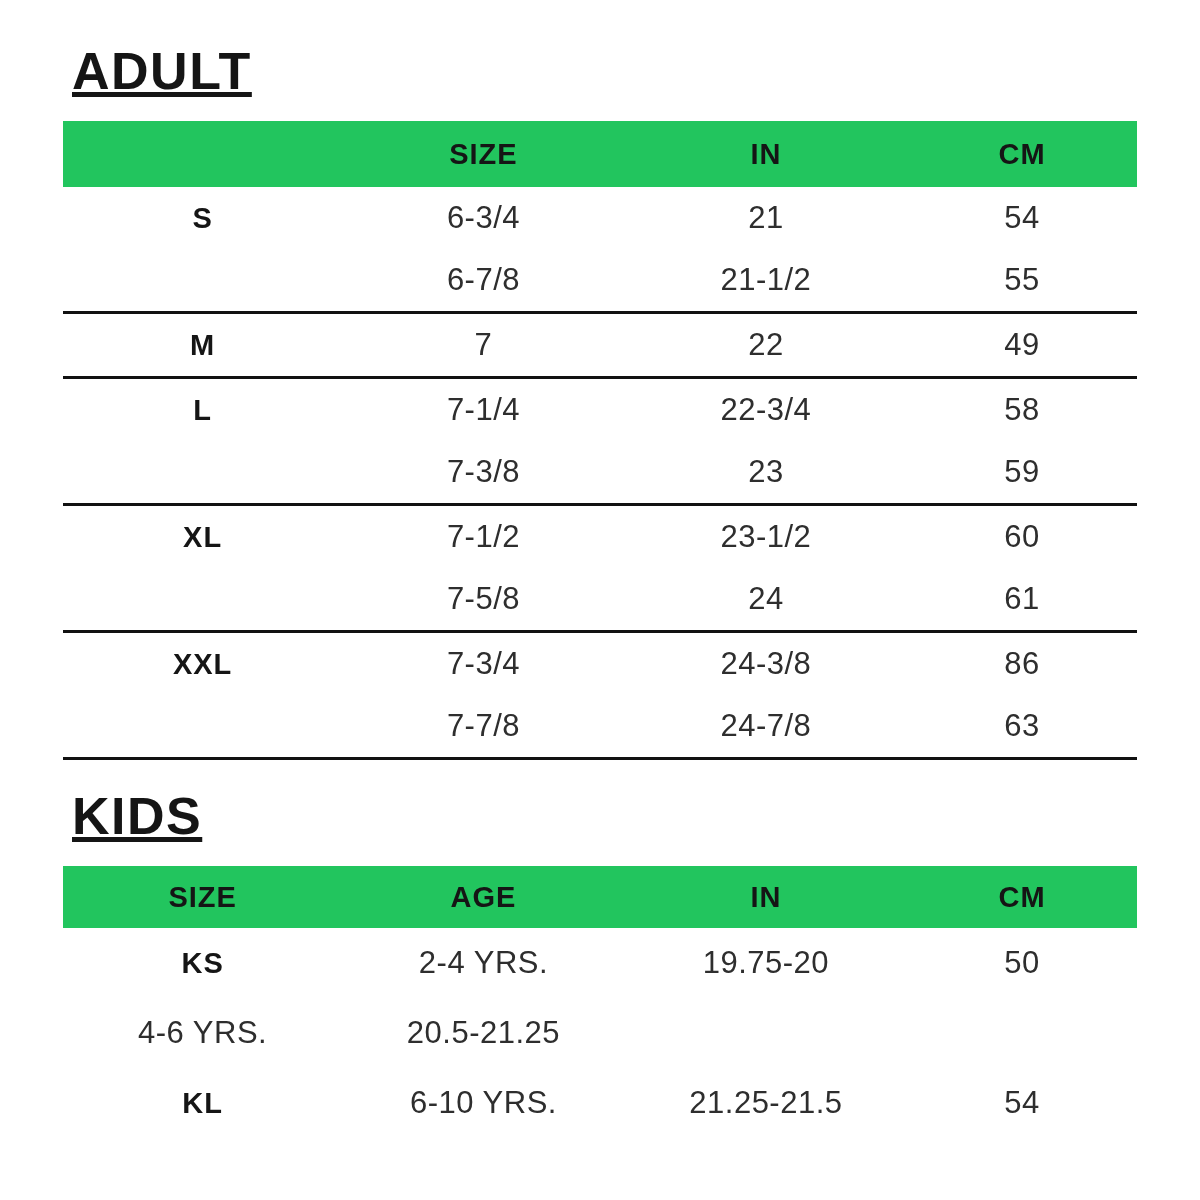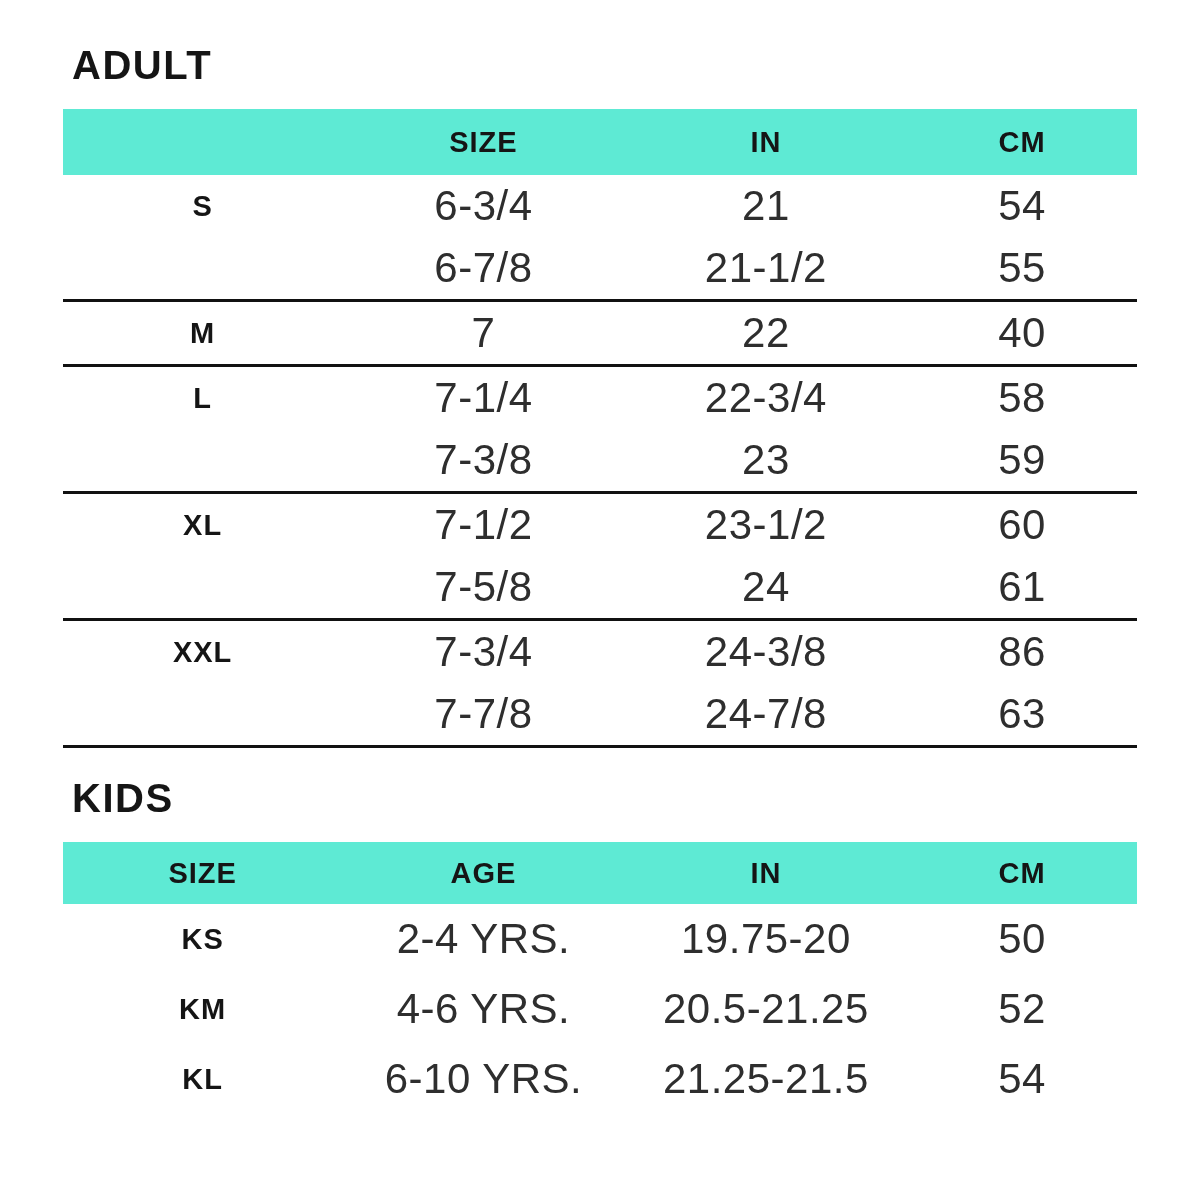--- a/index.html
+++ b/index.html
@@ -7,58 +7,59 @@
   body {
     height: 1200px;
     background: #ffffff;
     font-family: "Liberation Sans", sans-serif;
     color: #151515;
     overflow: hidden;
   }
   .page { padding: 45px 63px 0 63px; }
 
   .section-title {
-    font-size: 40px;
+    font-size: 52px;
     font-weight: 800;
     letter-spacing: 1.5px;
     line-height: 1;
     padding-left: 9px;
     color: #151515;
+    text-decoration: underline;
   }
   .title-adult { margin-bottom: 24px; }
   .title-kids  { margin: 30px 0 24px 0; }
 
   .size-table { width: 100%; }
 
   .row {
     display: grid;
     grid-template-columns: 26% 26.3% 26.3% 21.4%;
     align-items: center;
     text-align: center;
   }
 
   .row.head {
-    background: #5eead4;
+    background: #22c55e;
     height: 66px;
   }
   .kids .row.head { height: 62px; }
 
   .adult .row.data { height: 62px; }
   .kids  .row.data { height: 70px; }
 
   .adult .group { border-bottom: 3px solid #111111; }
 
   .cell.label {
     font-weight: 700;
     font-size: 29px;
     letter-spacing: 1px;
     color: #151515;
   }
   .cell.value {
-    font-size: 42px;
+    font-size: 31px;
     font-weight: 400;
     letter-spacing: 0.5px;
     color: #2e2e2e;
   }
 </style>
 </head>
 <body>
 
 <div class="page">
 
@@ -86,21 +87,21 @@
         <div class="cell value">21-1/2</div>
         <div class="cell value">55</div>
       </div>
     </div>
 
     <div class="group">
       <div class="row data">
         <div class="cell label">M</div>
         <div class="cell value">7</div>
         <div class="cell value">22</div>
-        <div class="cell value">40</div>
+        <div class="cell value">49</div>
       </div>
     </div>
 
     <div class="group">
       <div class="row data">
         <div class="cell label">L</div>
         <div class="cell value">7-1/4</div>
         <div class="cell value">22-3/4</div>
         <div class="cell value">58</div>
       </div>
@@ -156,24 +157,22 @@
     </div>
 
     <div class="row data">
       <div class="cell label">KS</div>
       <div class="cell value">2-4 YRS.</div>
       <div class="cell value">19.75-20</div>
       <div class="cell value">50</div>
     </div>
 
     <div class="row data">
-      <div class="cell label">KM</div>
       <div class="cell value">4-6 YRS.</div>
       <div class="cell value">20.5-21.25</div>
-      <div class="cell value">52</div>
     </div>
 
     <div class="row data">
       <div class="cell label">KL</div>
       <div class="cell value">6-10 YRS.</div>
       <div class="cell value">21.25-21.5</div>
       <div class="cell value">54</div>
     </div>
 
   </div>

